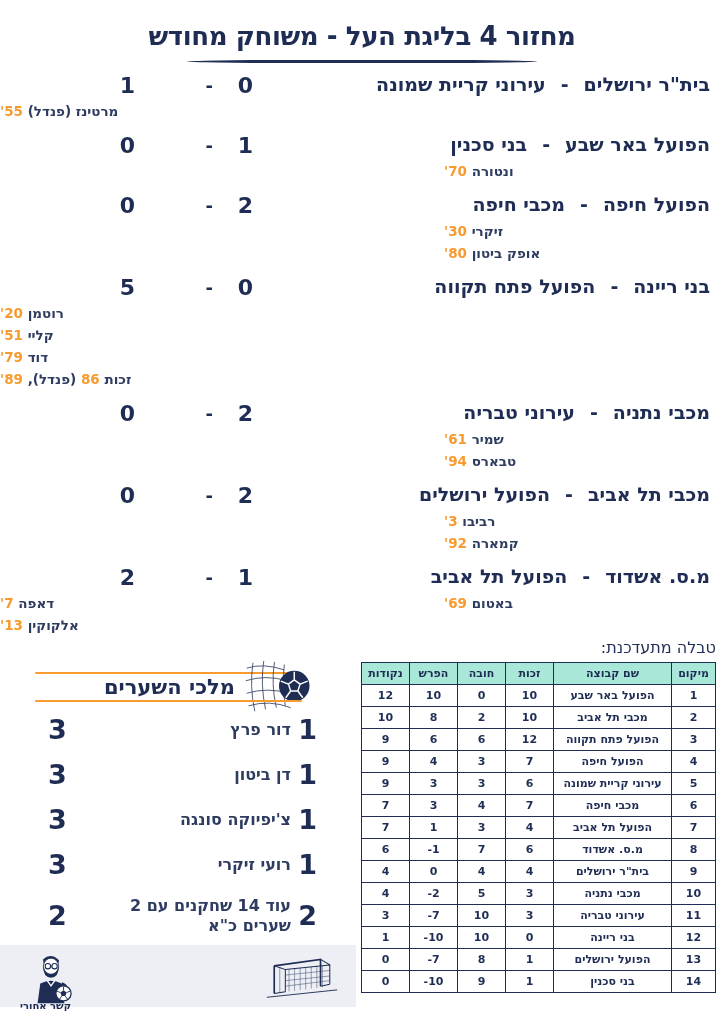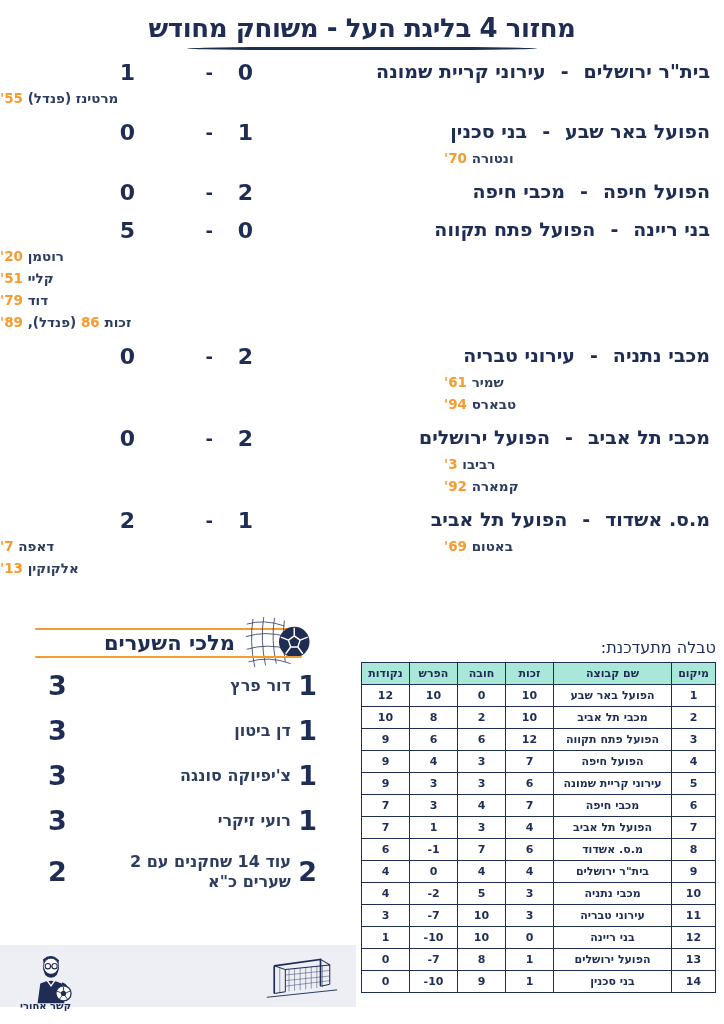--- a/index.html
+++ b/index.html
@@ -8,21 +8,21 @@
   }
   *{box-sizing:border-box;}
   html,body{margin:0;padding:0;background:#fff;}
   .page{
     position:relative; width:724px; height:1024px; margin:0 auto; overflow:hidden;
     background:var(--bg); color:var(--navy);
     font-family:"DejaVu Sans","Liberation Sans",sans-serif; direction:rtl;
   }
   
   .header{padding-top:12px; text-align:center;}
-  .title{margin:0; font-size:26px; font-weight:bold; letter-spacing:-0.4px; line-height:32px;}
+  .title{margin:8px; font-size:26px; font-weight:bold; letter-spacing:-0.4px; line-height:32px;}
   .title-underline{width:350px; height:3px; margin:3px auto 0; background:var(--navy); border-radius:60%/100%;}
   
   .matches{padding:9px 14px 0 0;}
   .match{margin-bottom:10px;}
   .match-line{display:grid; grid-template-columns:1fr 265px; align-items:center;}
   .teams{font-size:19px; font-weight:bold; white-space:nowrap; line-height:25px;}
   .teams .tsep{margin:0 15px;}
   .score{position:relative; height:25px; font-size:22px; font-weight:bold;}
   .score span{position:absolute; top:50%; transform:translateY(-50%);}
   .s-home{right:12px;}
@@ -41,21 +41,21 @@
   table.league th, table.league td{
     border:1px solid var(--navy); text-align:center; vertical-align:middle;
     font-size:11px; font-weight:bold; height:22px; padding:0 2px; color:var(--navy);
   }
   table.league thead th{background:var(--mint);}
   td.num{direction:ltr; unicode-bidi:isolate;}
   col.c-pos{width:44px;} col.c-name{width:118px;} col.c-for{width:48px;}
   col.c-against{width:48px;} col.c-diff{width:48px;} col.c-pts{width:48px;}
   
   .gk-panel{position:relative; width:362px; height:100%;}
-  .gk-header{position:relative; height:30px;}
+  .gk-header{position:relative; margin-top:44px; height:30px;}
   .swoosh{position:absolute; left:35px; width:267px; height:2px; background:var(--orange); border-radius:2px;}
   .swoosh-top{top:0;} .swoosh-bottom{bottom:0;}
   .gk-title{position:absolute; right:127px; top:50%; transform:translateY(-50%); margin:0; font-size:21px; font-weight:bold; white-space:nowrap;}
   .gk-ball{position:absolute; left:244px; top:-14px; width:70px; height:58px; color:var(--navy);}
   .gk-list{margin-top:14px; padding:0 45px 0 48px;}
   .gk-row{display:flex; align-items:center; margin-bottom:17px; min-height:28px;}
   .gk-rank{flex:none; width:26px; font-size:27px; font-weight:bold; text-align:right; line-height:28px;}
   .gk-name{width:168px; margin-right:0; font-size:16px; line-height:20px; font-weight:600; color:var(--scorer);}
   .gk-goals{margin-inline-start:auto; font-size:27px; font-weight:bold; text-align:left; min-width:26px; line-height:28px;}
   .gk-footer{position:absolute; top:317px; left:0; width:356px; height:62px; background:var(--footer_bg);}
@@ -110,20 +110,24 @@
       <div class="match">
         <div class="match-line">
           <div class="teams"><span class="home">הפועל חיפה</span><span class="tsep">-</span><span class="away">מכבי חיפה</span></div>
           <div class="score">
             <span class="s-home">2</span>
             <span class="s-dash">-</span>
             <span class="s-away">0</span>
           </div>
         </div>
         <div class="scorers">
+          <div class="scol">
+            <div class="scorer"><span class="nm">זיקרי </span><span class="min">30'</span></div>
+            <div class="scorer"><span class="nm">אופק ביטון </span><span class="min">80'</span></div>
+          </div>
           <div class="scol"></div>
         </div>
       </div>
       <div class="match">
         <div class="match-line">
           <div class="teams"><span class="home">בני ריינה</span><span class="tsep">-</span><span class="away">הפועל פתח תקווה</span></div>
           <div class="score">
             <span class="s-home">0</span>
             <span class="s-dash">-</span>
             <span class="s-away">5</span>

